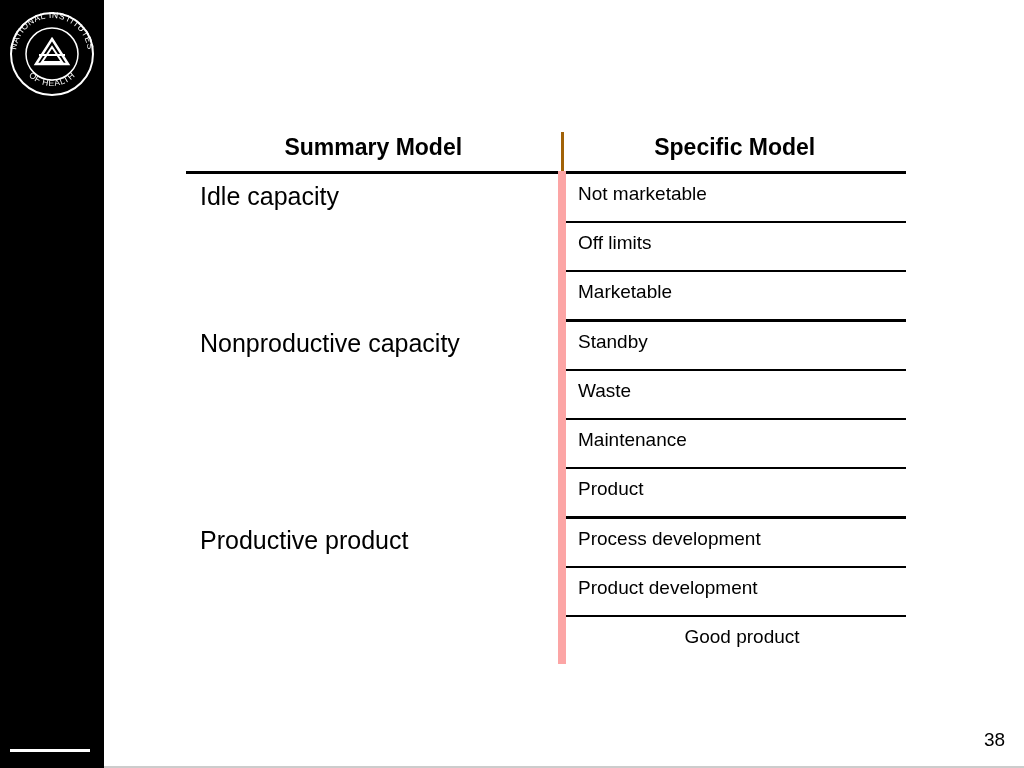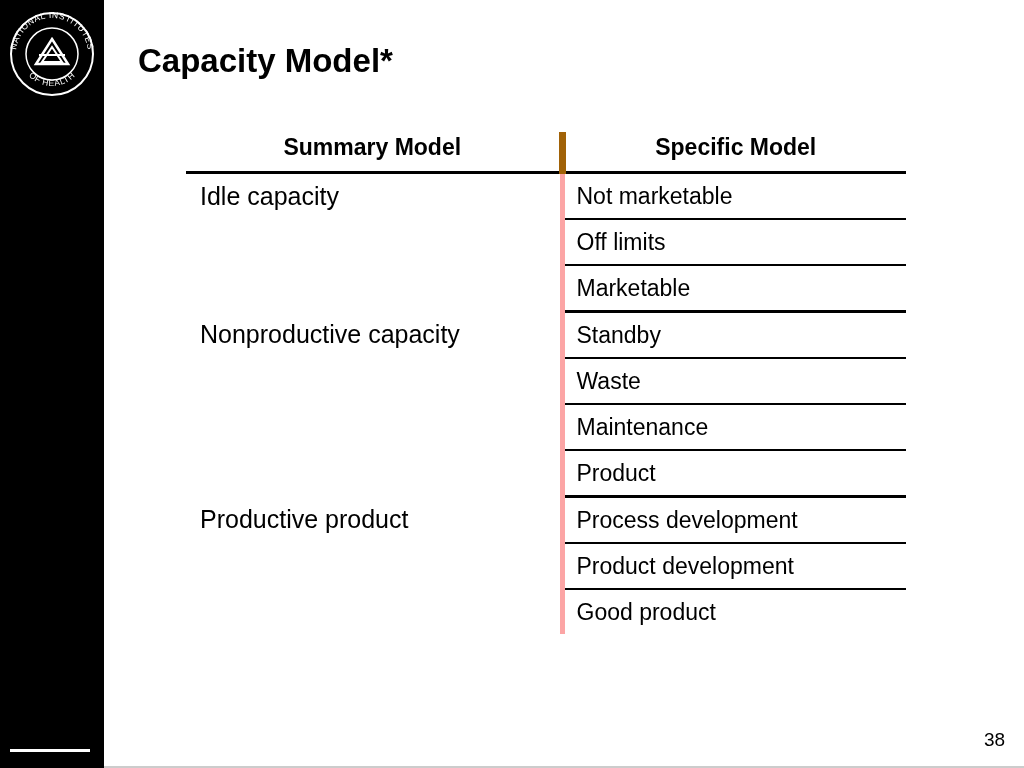--- a/index.html
+++ b/index.html
@@ -83,34 +83,34 @@
   table.capacity col.c2 { width: 344px; }
   th.hdr {
     font-size: 23px;
     font-weight: bold;
     text-align: center;
     padding: 2px 0 10px 0;
     border-bottom: 3px solid #000;
     color: #000;
   }
   th.hdr.right-col {
-    border-left: 7px solid #a16207;
+    border-left: 3px solid #a16207;
     margin-left: 16px;
   }
   td.summary {
     font-size: 25px;
     vertical-align: top;
     padding: 8px 0 0 14px;
     color: #000;
     font-weight: normal;
   }
   td.spec {
-    font-size: 23px;
-    padding: 9px 0 8px 12px;
-    border-left: 5px solid #fca5a5;
+    font-size: 19px;
+    padding: 9px 0 16px 12px;
+    border-left: 8px solid #fca5a5;
     border-bottom: 2px solid #000;
     color: #000;
     height: 42px;
     box-sizing: border-box;
   }
   td.spec.grp-end {
     border-bottom: 3px solid #000;
   }
   
   #footnote {
@@ -159,21 +159,20 @@
         </text>
         <path d="M 46,31 L 62,56 L 30,56 Z" fill="none" stroke="#ffffff" stroke-width="2.5"></path>
         <path d="M 46,39 L 56,54 L 36,54 Z" fill="none" stroke="#ffffff" stroke-width="2"></path>
         <path d="M 33,47 L 59,47" stroke="#ffffff" stroke-width="2"></path>
       </svg>
     </div>
 
     <div id="ors-underline"></div>
   </div>
 
-  <div id="title">Capacity Model*</div>
 
   <div id="table-wrap">
     <table class="capacity">
       <colgroup>
           <col class="c1">
           <col class="c2">
         </colgroup>
       <tbody>
         <tr>
           <th class="hdr">Summary Model</th>
@@ -206,21 +205,21 @@
         </tr>
 
         <tr>
           <td class="summary" rowspan="3">Productive product</td>
           <td class="spec">Process development</td>
         </tr>
         <tr>
           <td class="spec">Product development</td>
         </tr>
         <tr>
-          <td class="spec" style="border-bottom:none;">Good product</td>
+          <td class="spec" style="border-bottom:none;text-align:center;">Good product</td>
         </tr>
       </tbody>
     </table>
   </div>
 
   <div id="page-number">38</div>
   <div id="bottom-rule"></div>
 
 </div>
 

